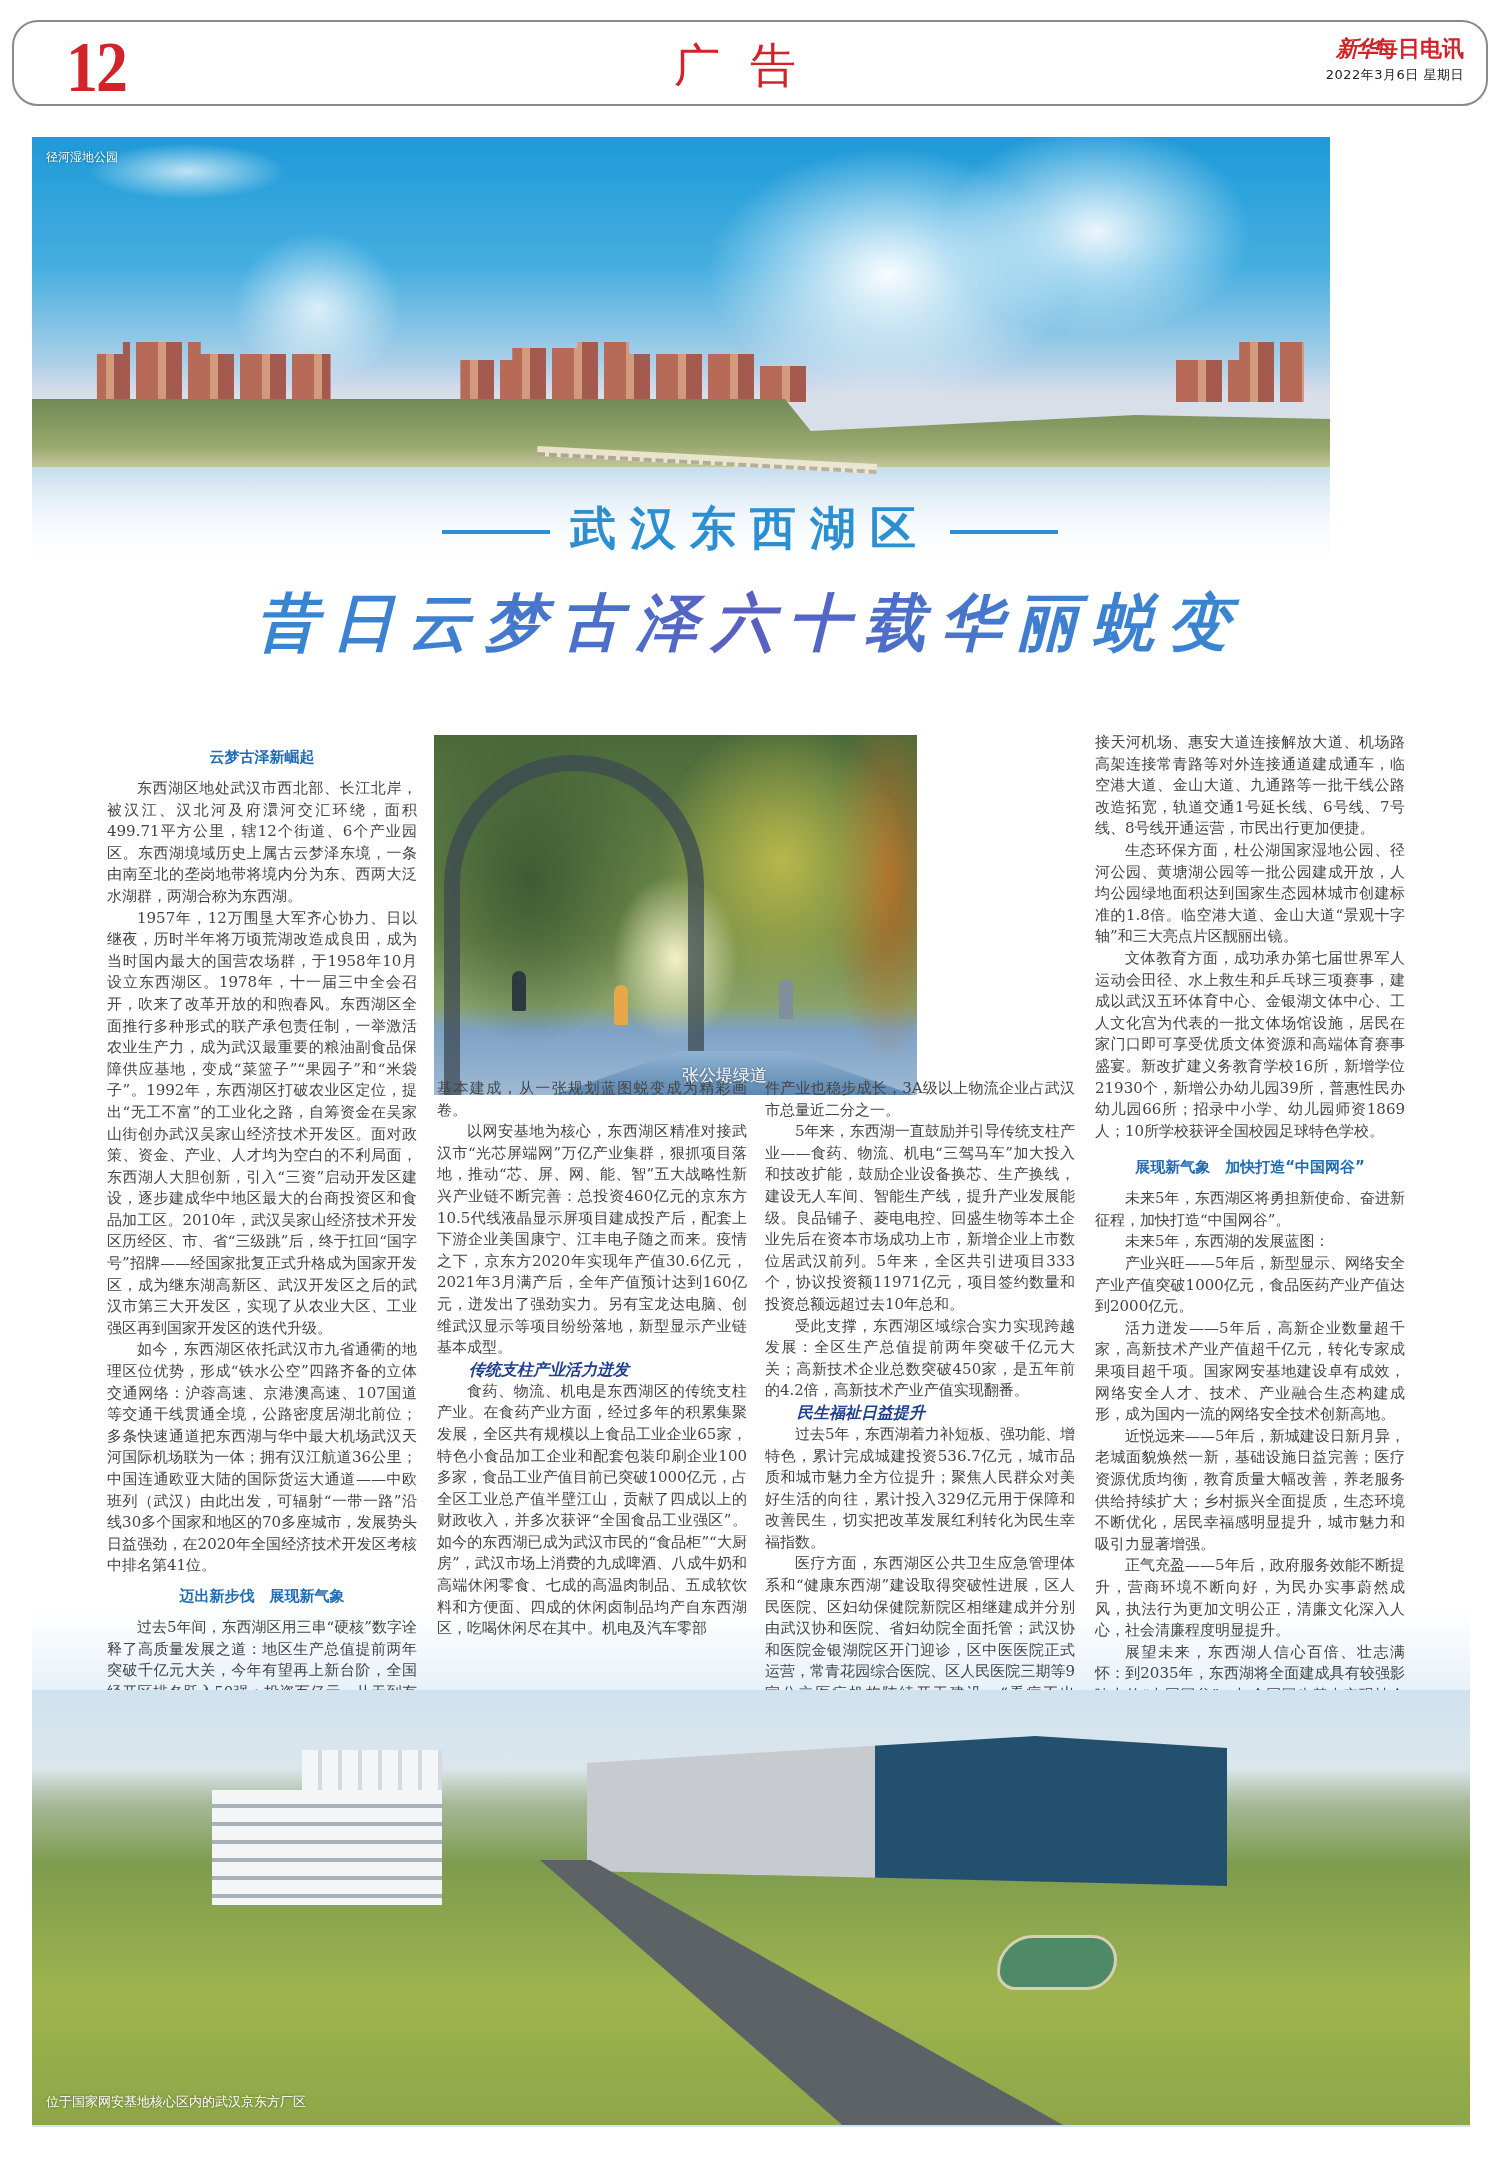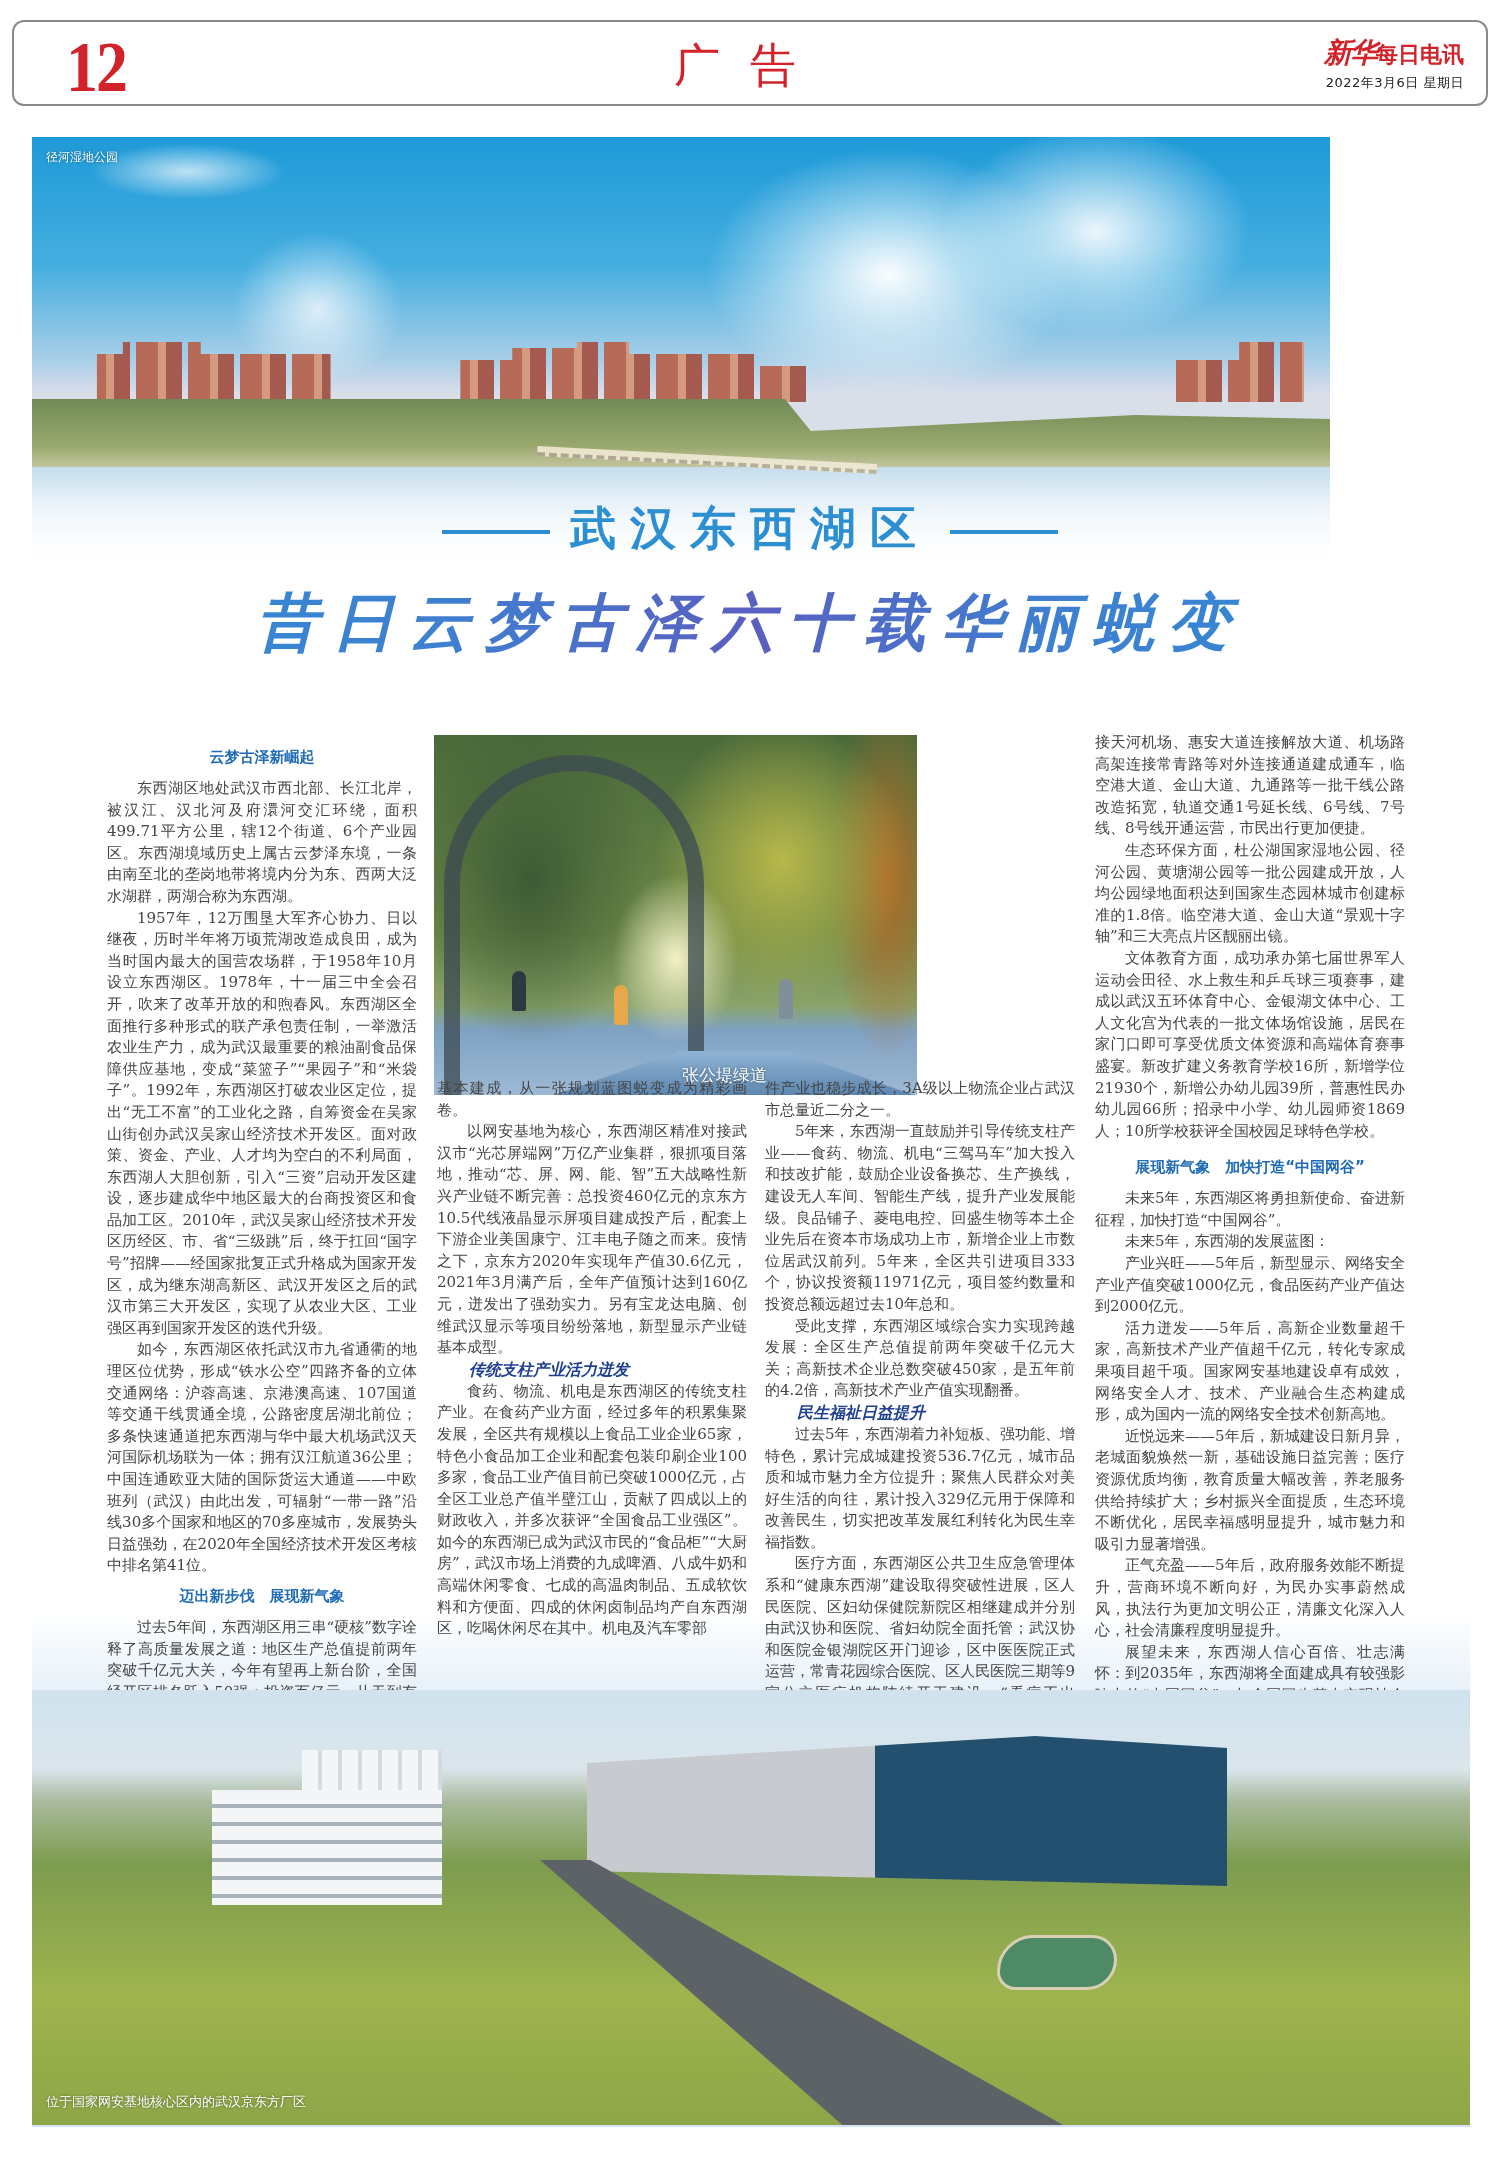--- a/index.html
+++ b/index.html
@@ -2,37 +2,37 @@
 <html><head>
 <meta charset="utf-8">
 <style>
   * { box-sizing: border-box; margin: 0; padding: 0; }
   html, body { width: 1500px; height: 2169px; background: #ffffff; overflow: hidden; }
   body { position: relative; font-family: "DejaVu Serif", "Liberation Serif", serif; color: #3a3a3a; }
 
   
   .masthead {
     position: absolute; left: 12px; top: 20px; width: 1476px; height: 86px;
-    border: 2px solid #8a8a8a; border-radius: 12px; background: #fff;
+    border: 2px solid #8a8a8a; border-radius: 26px; background: #fff;
   }
   .page-no {
     position: absolute; left: 52px; top: 10px; font-family: "Liberation Serif", serif;
     font-weight: bold; font-size: 64px; line-height: 64px; color: #d2232a; letter-spacing: -2px;
     transform: scaleY(1.12); transform-origin: top;
   }
   .section-title {
     position: absolute; left: 660px; top: 16px; font-family: "DejaVu Sans", sans-serif;
     font-size: 46px; line-height: 54px; color: #d2232a; letter-spacing: 30px;
   }
   .paper-logo {
     position: absolute; right: 22px; top: 12px; text-align: right;
   }
   .paper-logo .brand-script {
     font-family: "DejaVu Serif", serif; font-style: italic; font-weight: bold;
-    font-size: 28px; color: #d2232a; letter-spacing: -2px;
+    font-size: 22px; color: #d2232a; letter-spacing: -2px;
   }
   .paper-logo .brand-plain {
     font-family: "DejaVu Sans", sans-serif; font-weight: bold; font-size: 22px; color: #d2232a;
   }
   .paper-date {
     font-family: "DejaVu Sans", sans-serif; font-size: 13px; color: #222; margin-top: 2px;
     letter-spacing: 0.5px;
   }
 
   

